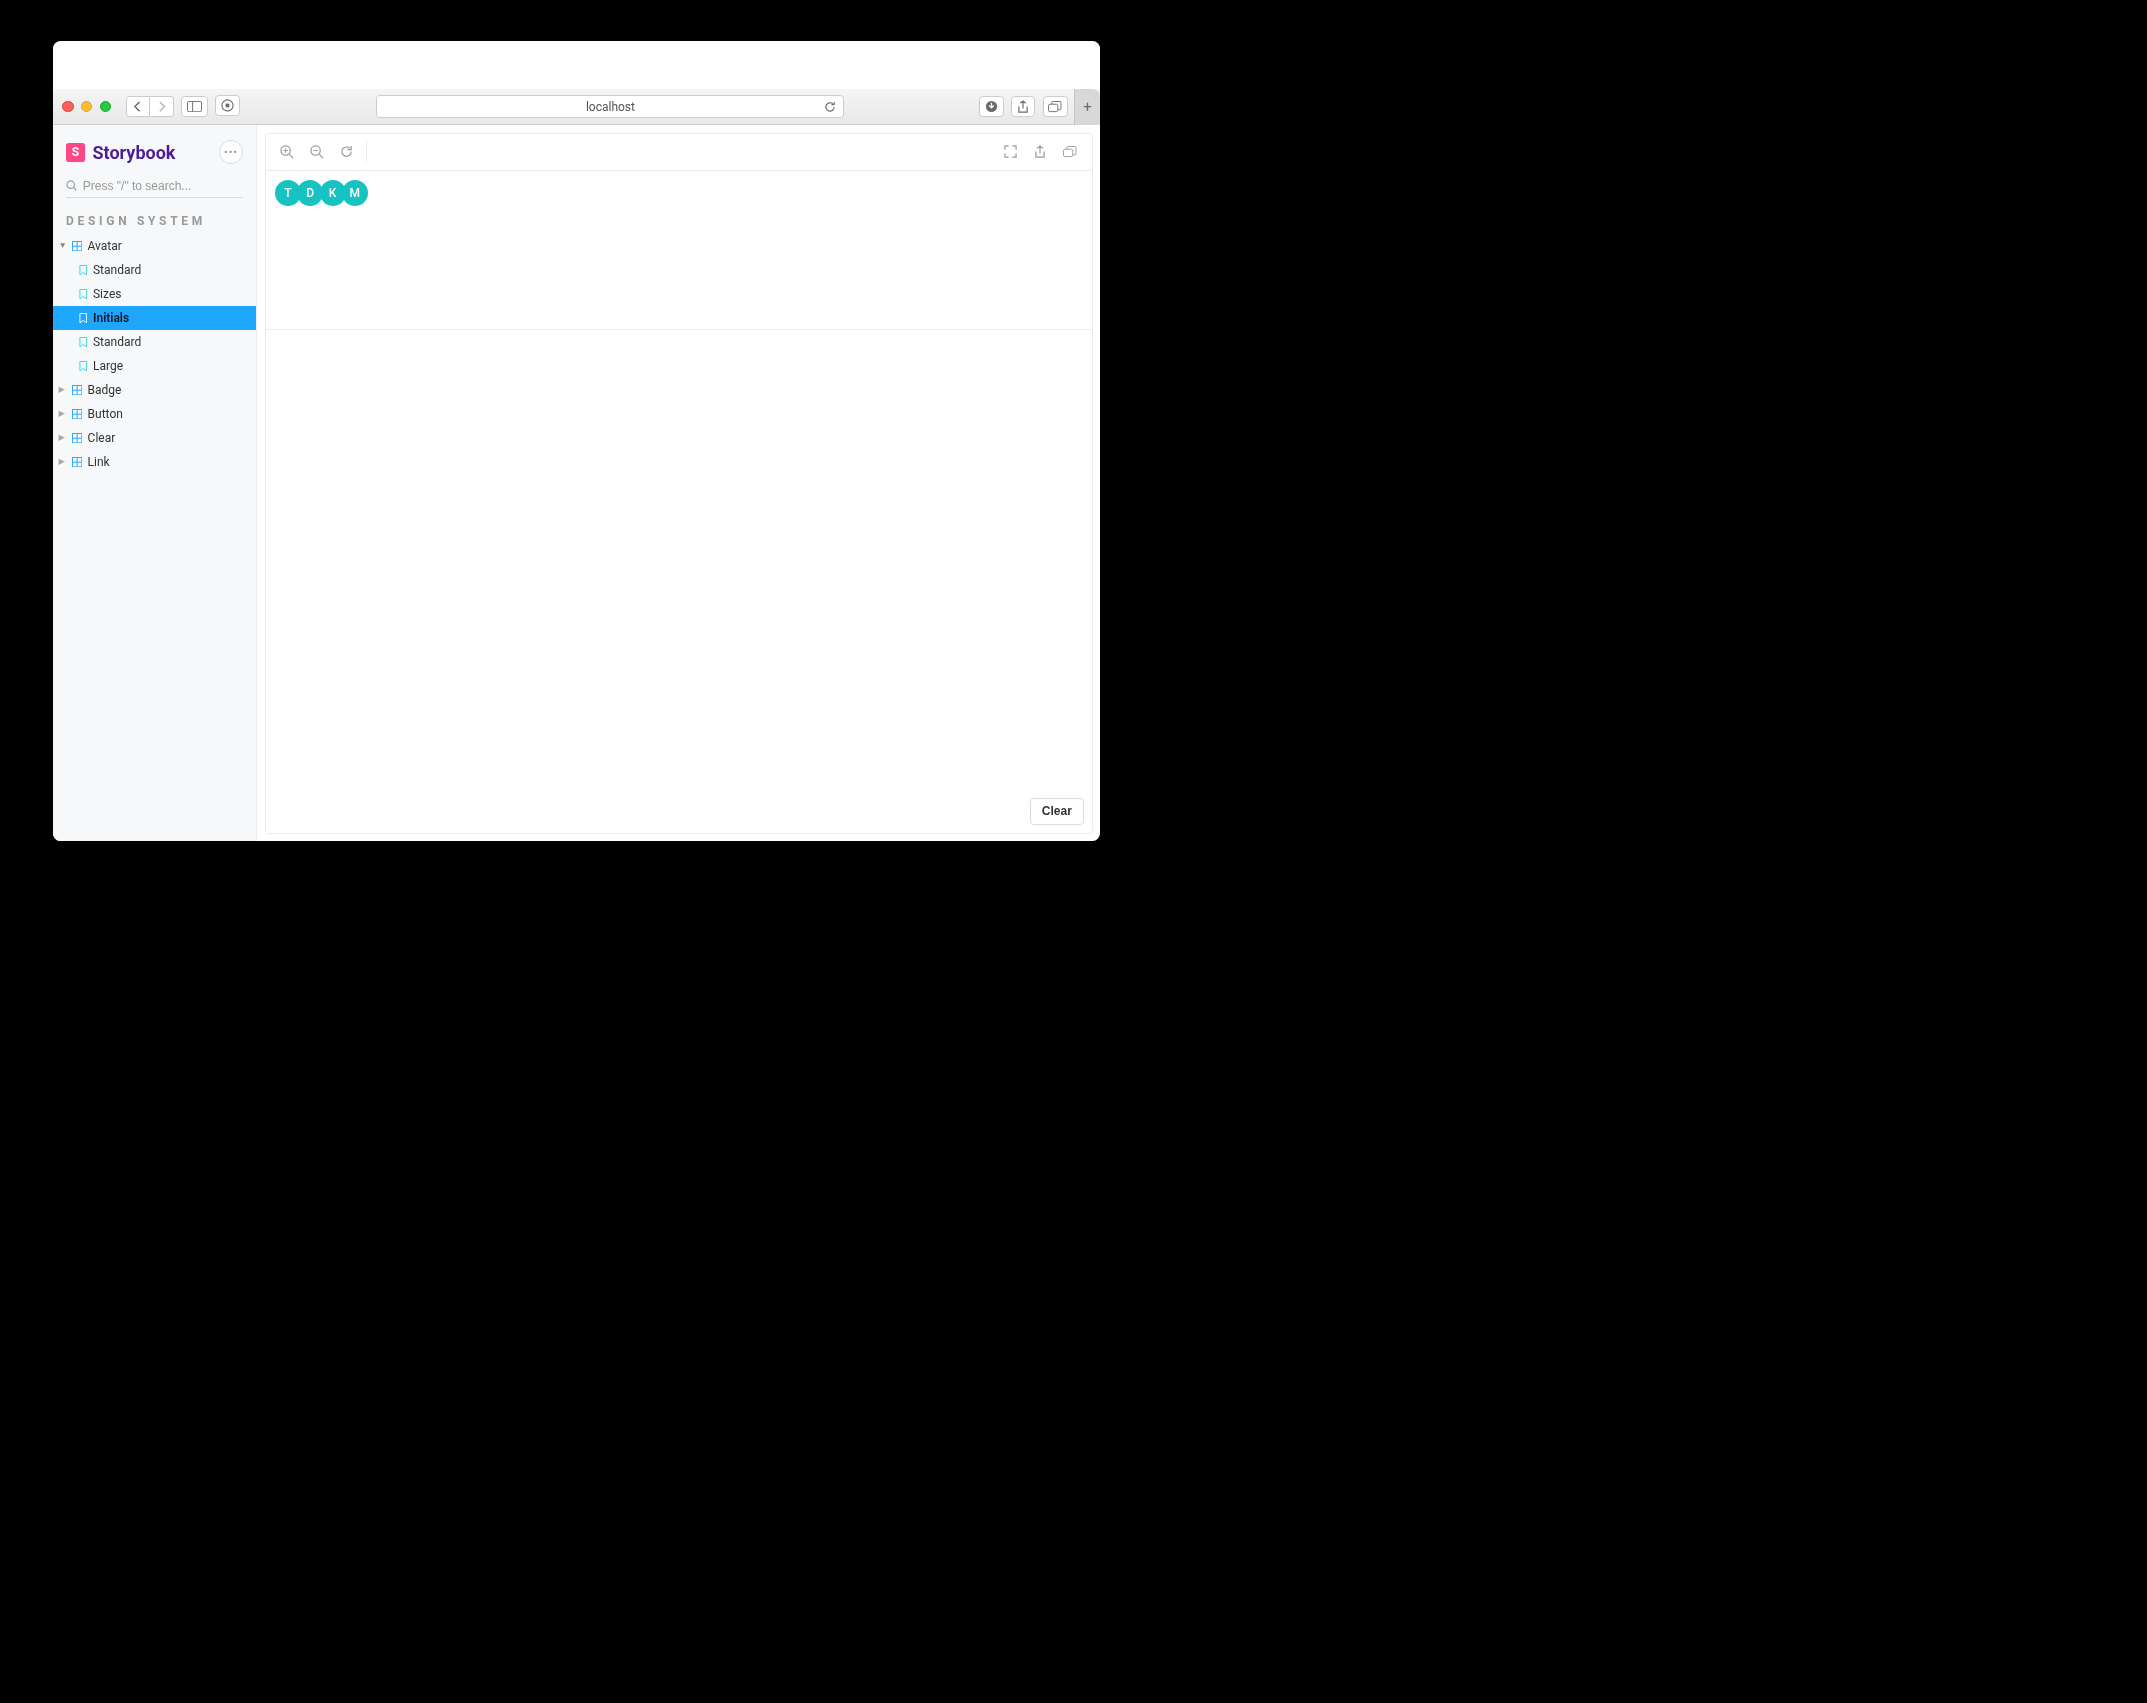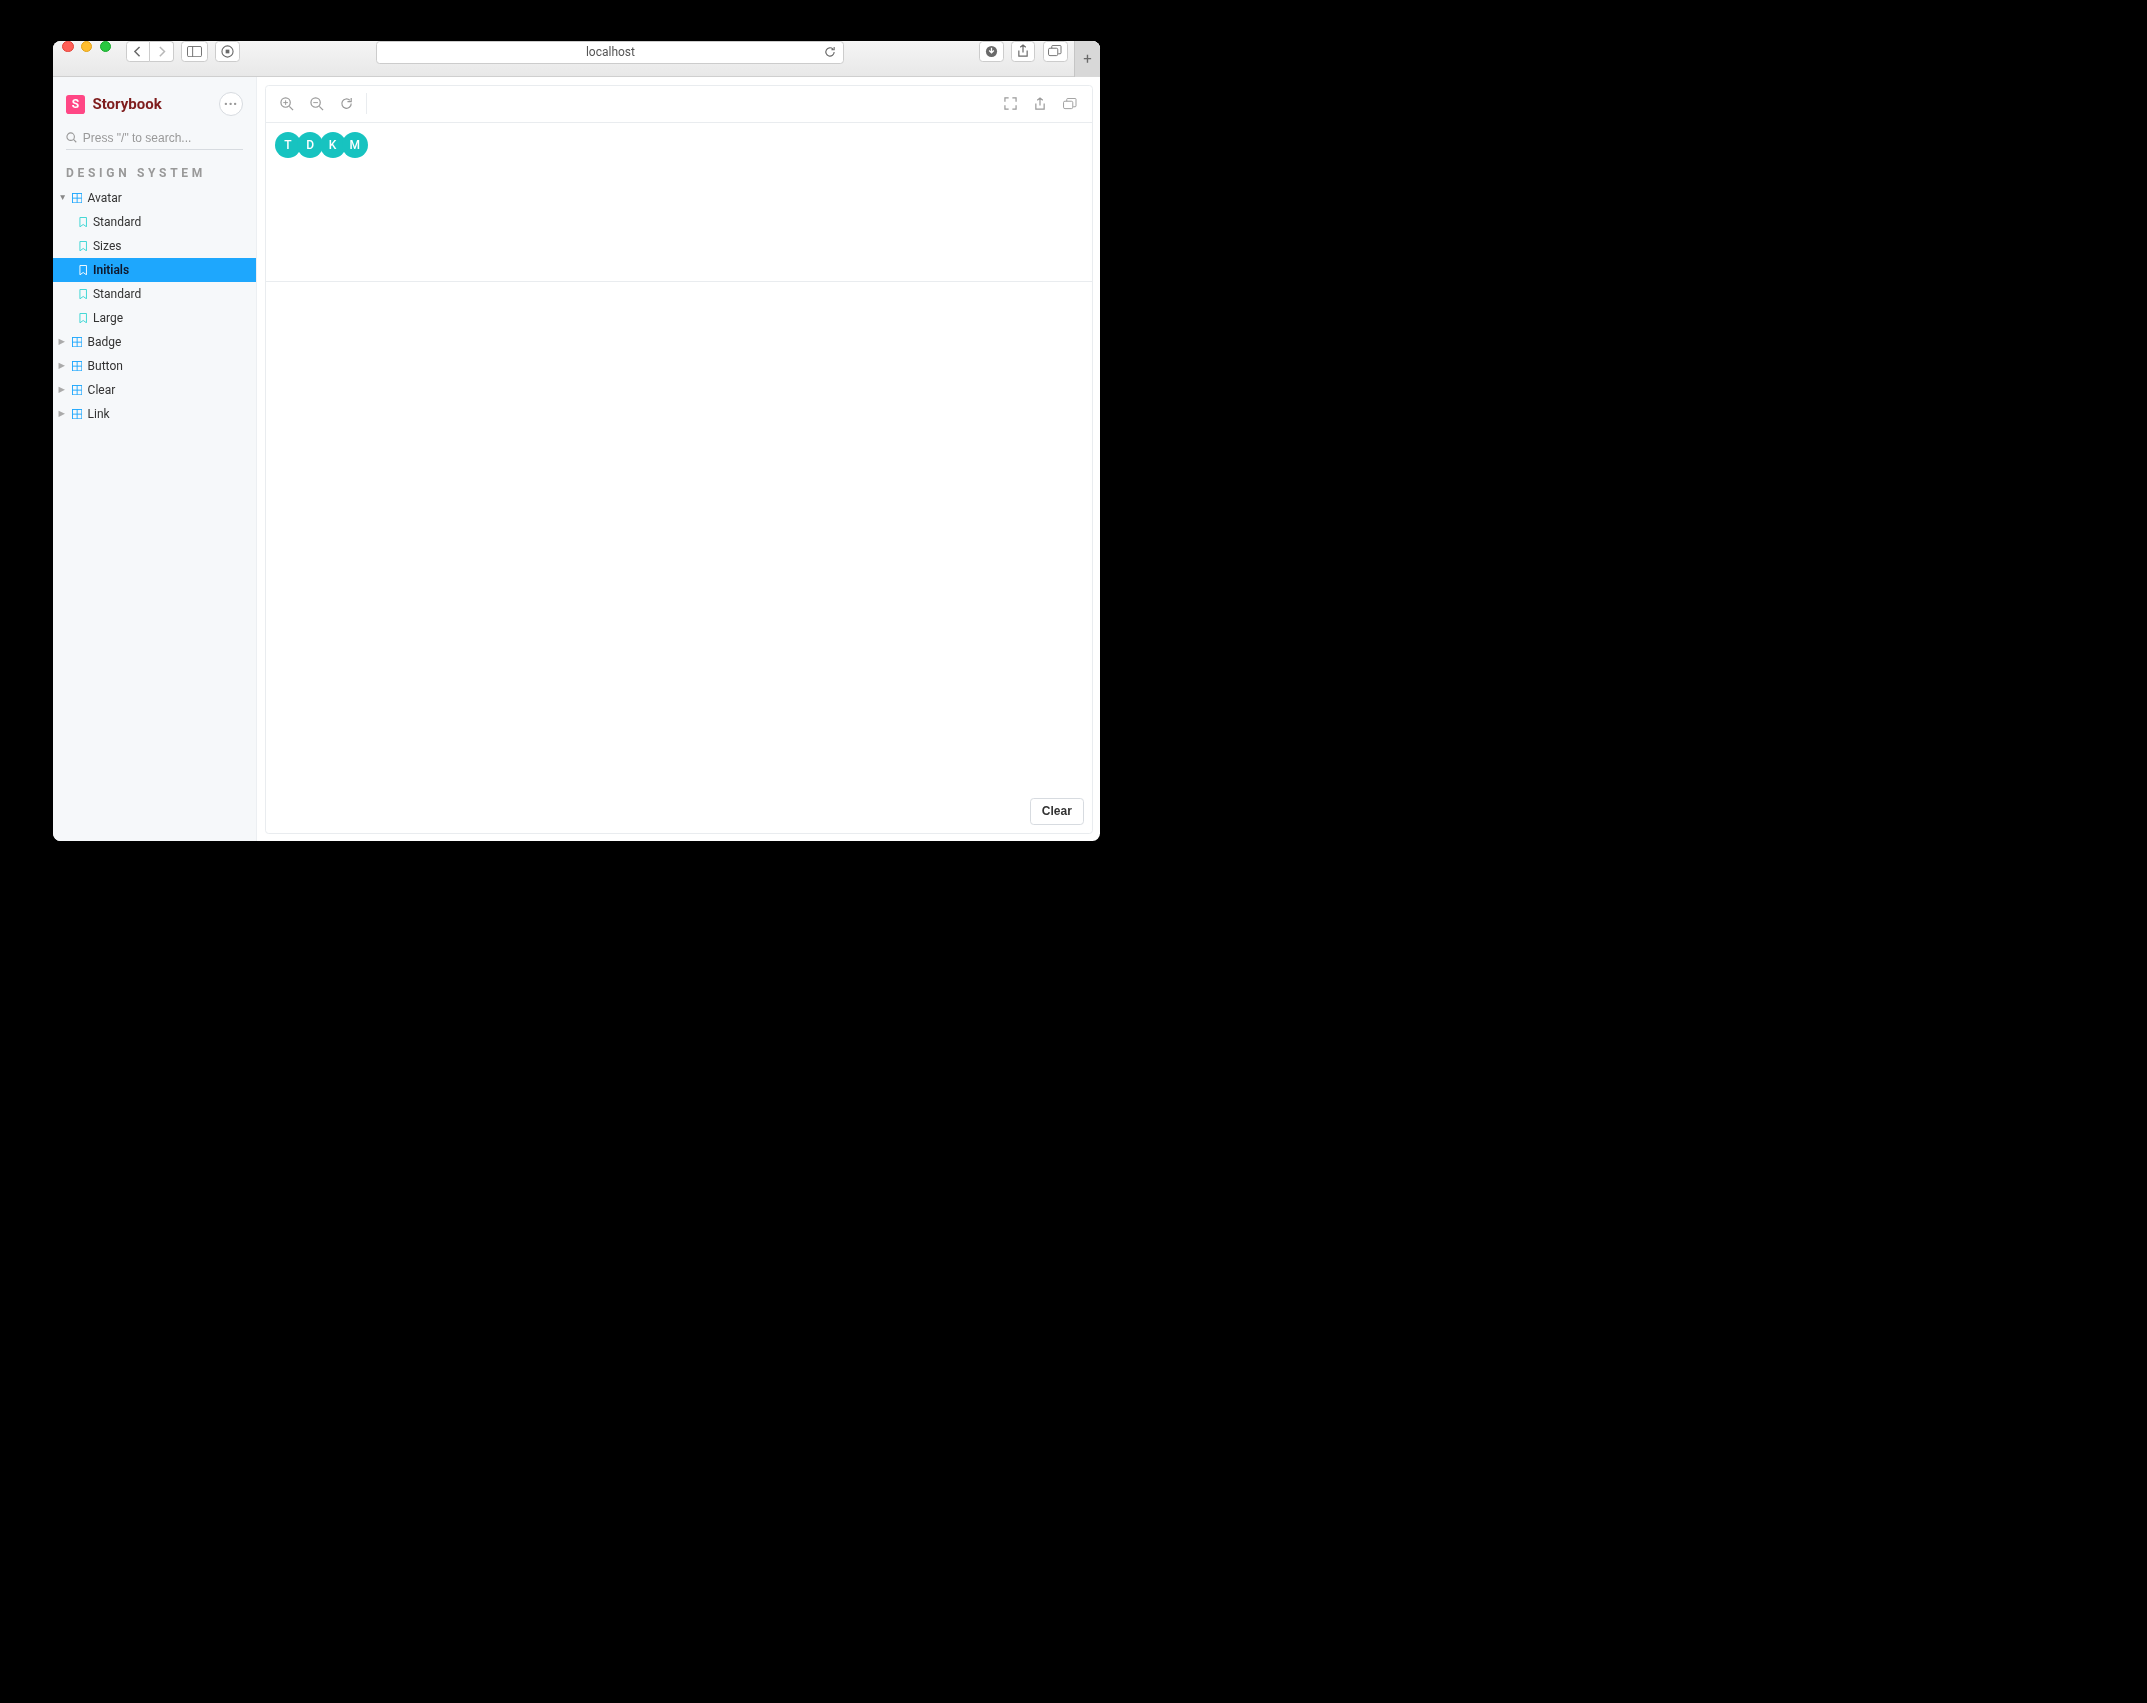--- a/index.html
+++ b/index.html
@@ -22,23 +22,24 @@
     overflow: hidden;
     display: flex;
     flex-direction: column;
   }
   
   .browser-toolbar {
     height: 36px;
     background: linear-gradient(#f5f5f5,#e8e8e8);
     border-bottom: 0.9px solid #cfcfcf;
     display: flex;
-    align-items: flex-start;
+    align-items: center;
     padding: 0 9.4px;
     gap: 7.5px;
+    margin-top: 48px;
   }
   .traffic-lights { display:flex; gap:7.5px; margin-right:7.5px;}
   .tlight { width:11.2px; height:11.2px; border-radius:50%; }
   .tlight.red{background:#ff5f57;border:0.5px solid #e24238;}
   .tlight.yellow{background:#ffbd2e;border:0.5px solid #e1a116;}
   .tlight.green{background:#28c840;border:0.5px solid #17a82b;}
   .tb-btn-group{display:flex;}
   .tb-btn{
     height:20.6px; min-width:24px; padding:0 4.7px;
     background:#fff; border:0.9px solid #ccc; border-radius:3.7px;
@@ -76,21 +77,21 @@
   .sb-header{
     display:flex;align-items:center;justify-content:space-between;
     padding:15px 13px 7.5px 13px;
   }
   .sb-brand{display:flex;align-items:center;gap:7.5px;}
   .sb-logo{
     width:19px;height:19px;background:#ff4785;border-radius:2.8px;
     display:flex;align-items:center;justify-content:center;
     color:#fff;font-weight:bold;font-size:12px;
   }
-  .sb-title{font-weight:700;font-size:15px;color:#7f1d1d;}
+  .sb-title{font-weight:700;font-size:18px;color:#4c1d95;}
   .sb-menu-btn{
     width:24px;height:24px;border:0.9px solid #d7dbe0;border-radius:50%;
     background:#fff;display:flex;align-items:center;justify-content:center;
     color:#999;font-size:11.2px;letter-spacing:0.9px;
   }
   .sb-search{
     margin:7.5px 13px 11.2px 13px; position:relative;
     border-bottom:0.9px solid #d7dbe0; padding-bottom:3.7px;
     display:flex;align-items:center;gap:5.6px;color:#999;
   }

